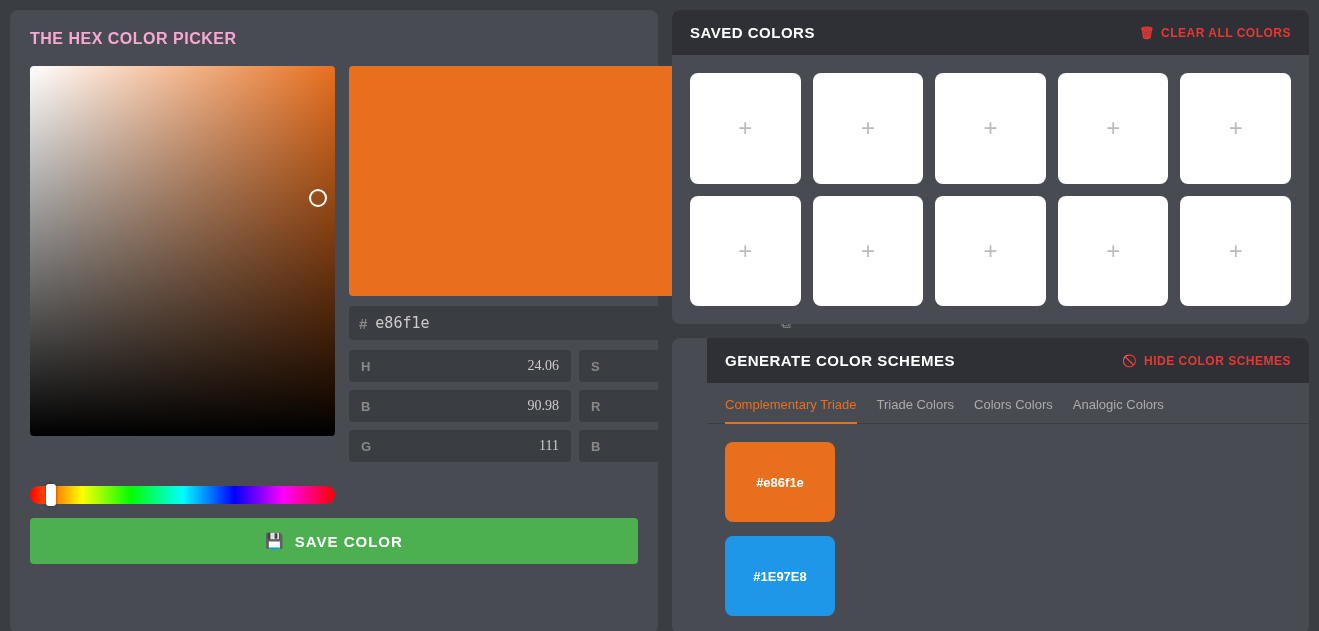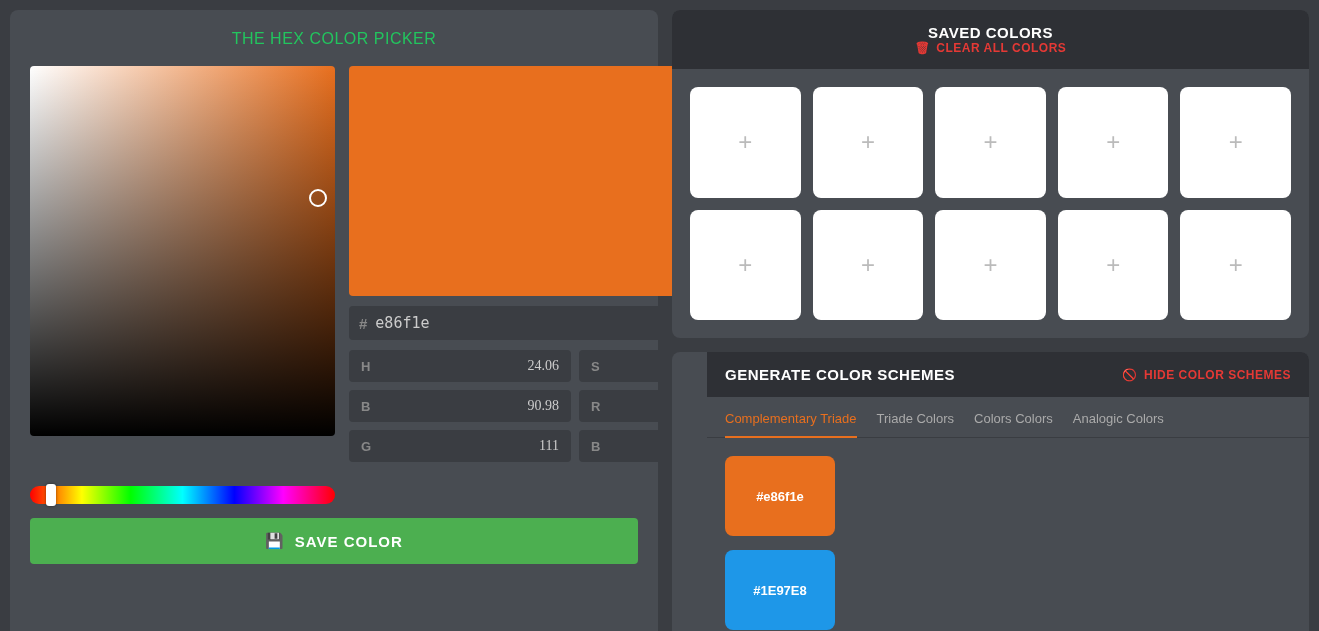--- a/index.html
+++ b/index.html
@@ -21,26 +21,25 @@
 
     
     .left-panel {
       background: #484c52;
       border-radius: 8px;
       padding: 20px;
       width: 648px;
       flex-shrink: 0;
     }
     .panel-title {
-      color: #22c55e;
-      font-weight: 400;
+      color: #f9a8d4;
+      font-weight: 700;
       font-size: 16px;
       letter-spacing: 0.5px;
       margin-bottom: 18px;
-      text-align: center;
     }
     .picker-area {
       display: flex;
       gap: 14px;
       margin-bottom: 14px;
     }
     
     .color-gradient {
       width: 305px;
       height: 370px;
@@ -194,21 +193,20 @@
       background: #484c52;
       border-radius: 8px;
       overflow: hidden;
     }
     .panel-header {
       background: #2e3035;
       padding: 14px 18px;
       display: flex;
       align-items: center;
       justify-content: space-between;
-      flex-direction: column;
     }
     .panel-header-title {
       color: #fff;
       font-weight: 700;
       font-size: 15px;
       letter-spacing: 0.5px;
     }
     .clear-btn {
       background: transparent;
       border: none;

